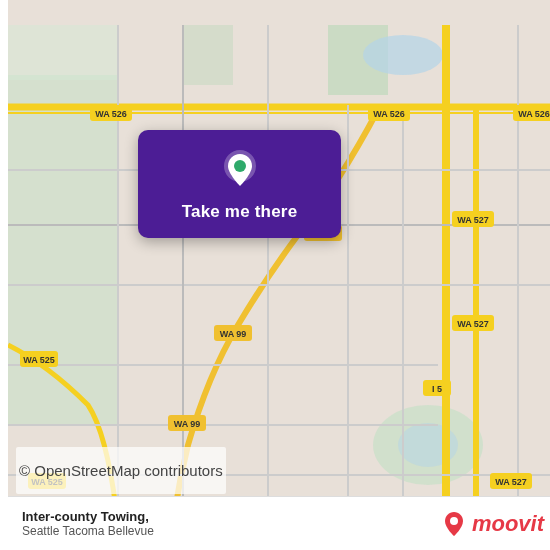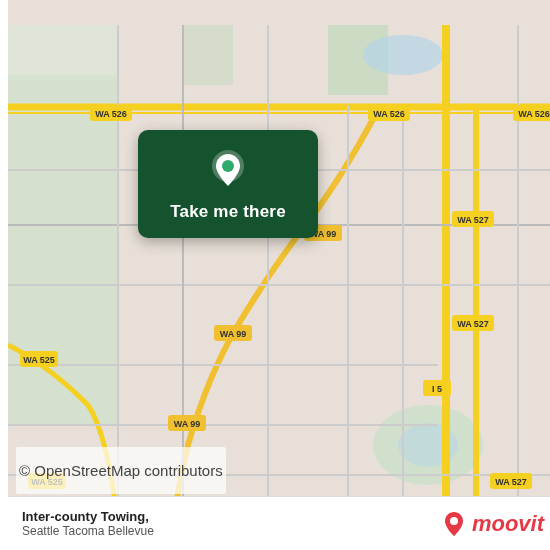--- a/index.html
+++ b/index.html
@@ -20,22 +20,22 @@
       position: absolute;
       top: 0; left: 0;
       width: 100%; height: 100%;
     }
 
     
     #take-me-there-card {
       position: absolute;
       top: 130px;
       left: 130px;
-      width: 180px;
-      background-color: #14532d;
+      width: 203px;
+      background-color: #4c1d95;
       border-radius: 10px;
       display: flex;
       flex-direction: column;
       align-items: center;
       padding: 18px 20px 16px 20px;
       box-shadow: 0 4px 14px rgba(0,0,0,0.3);
       cursor: pointer;
       z-index: 10;
     }
 

